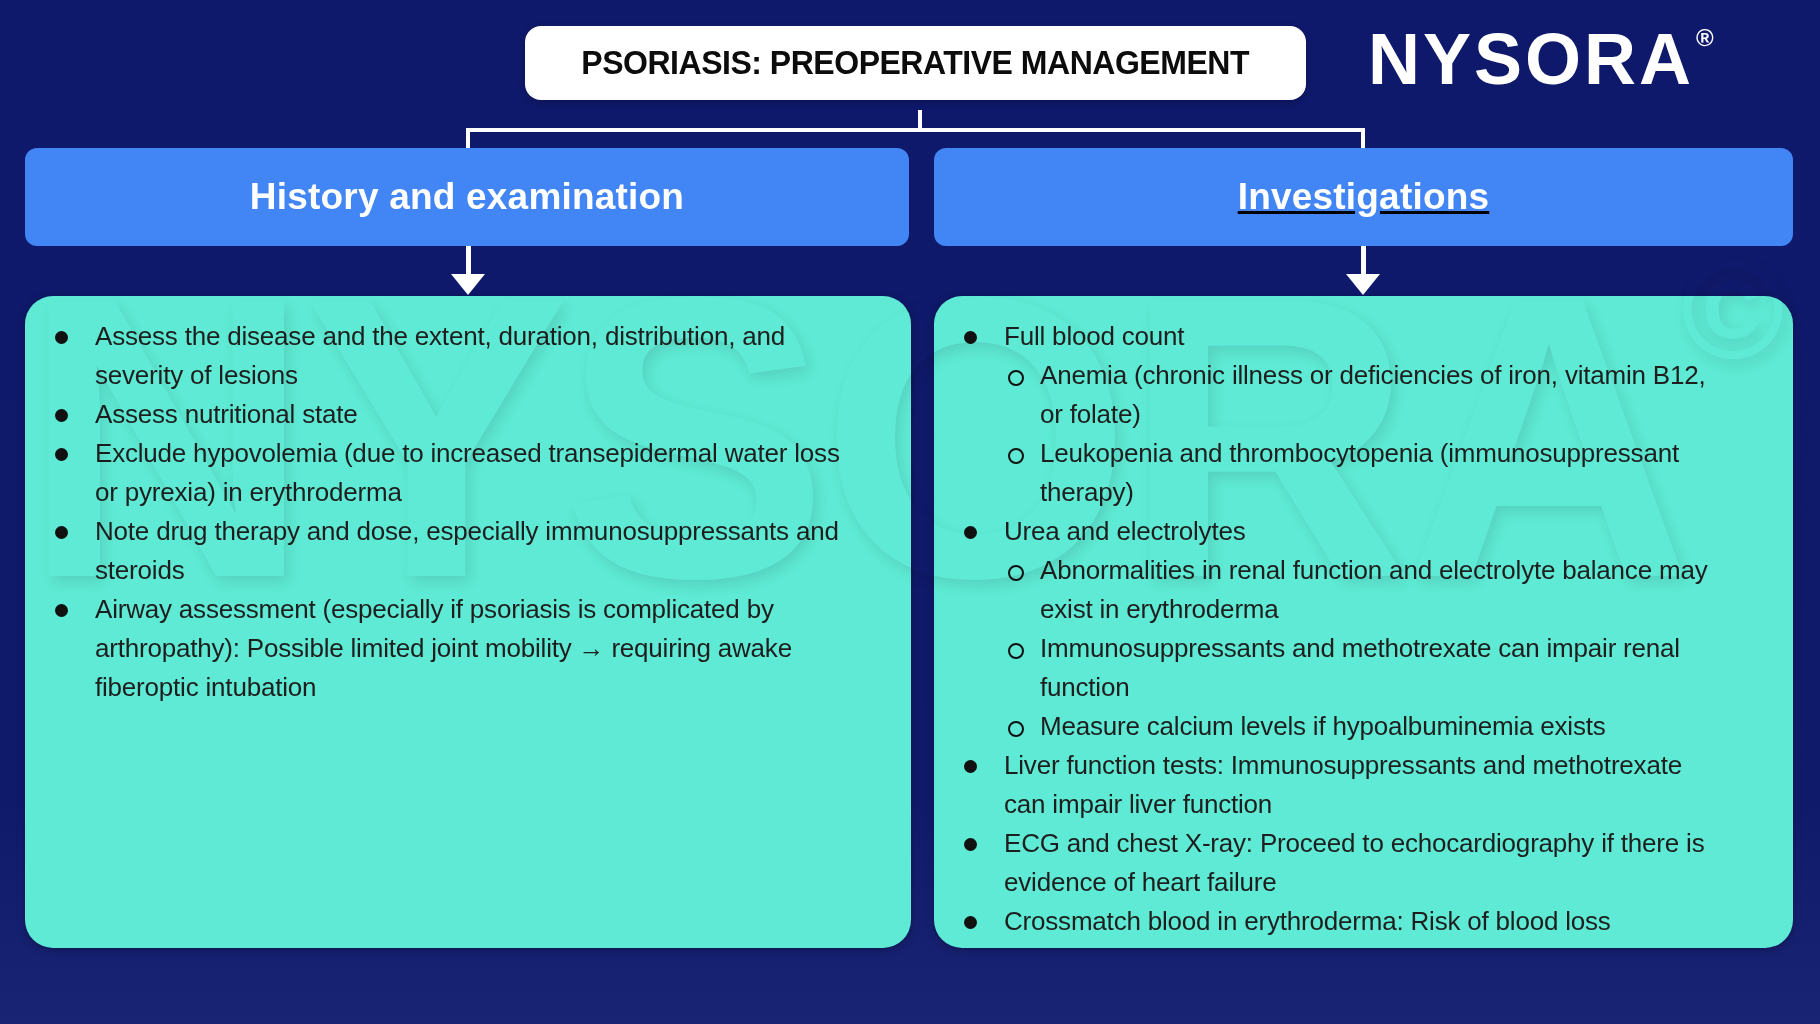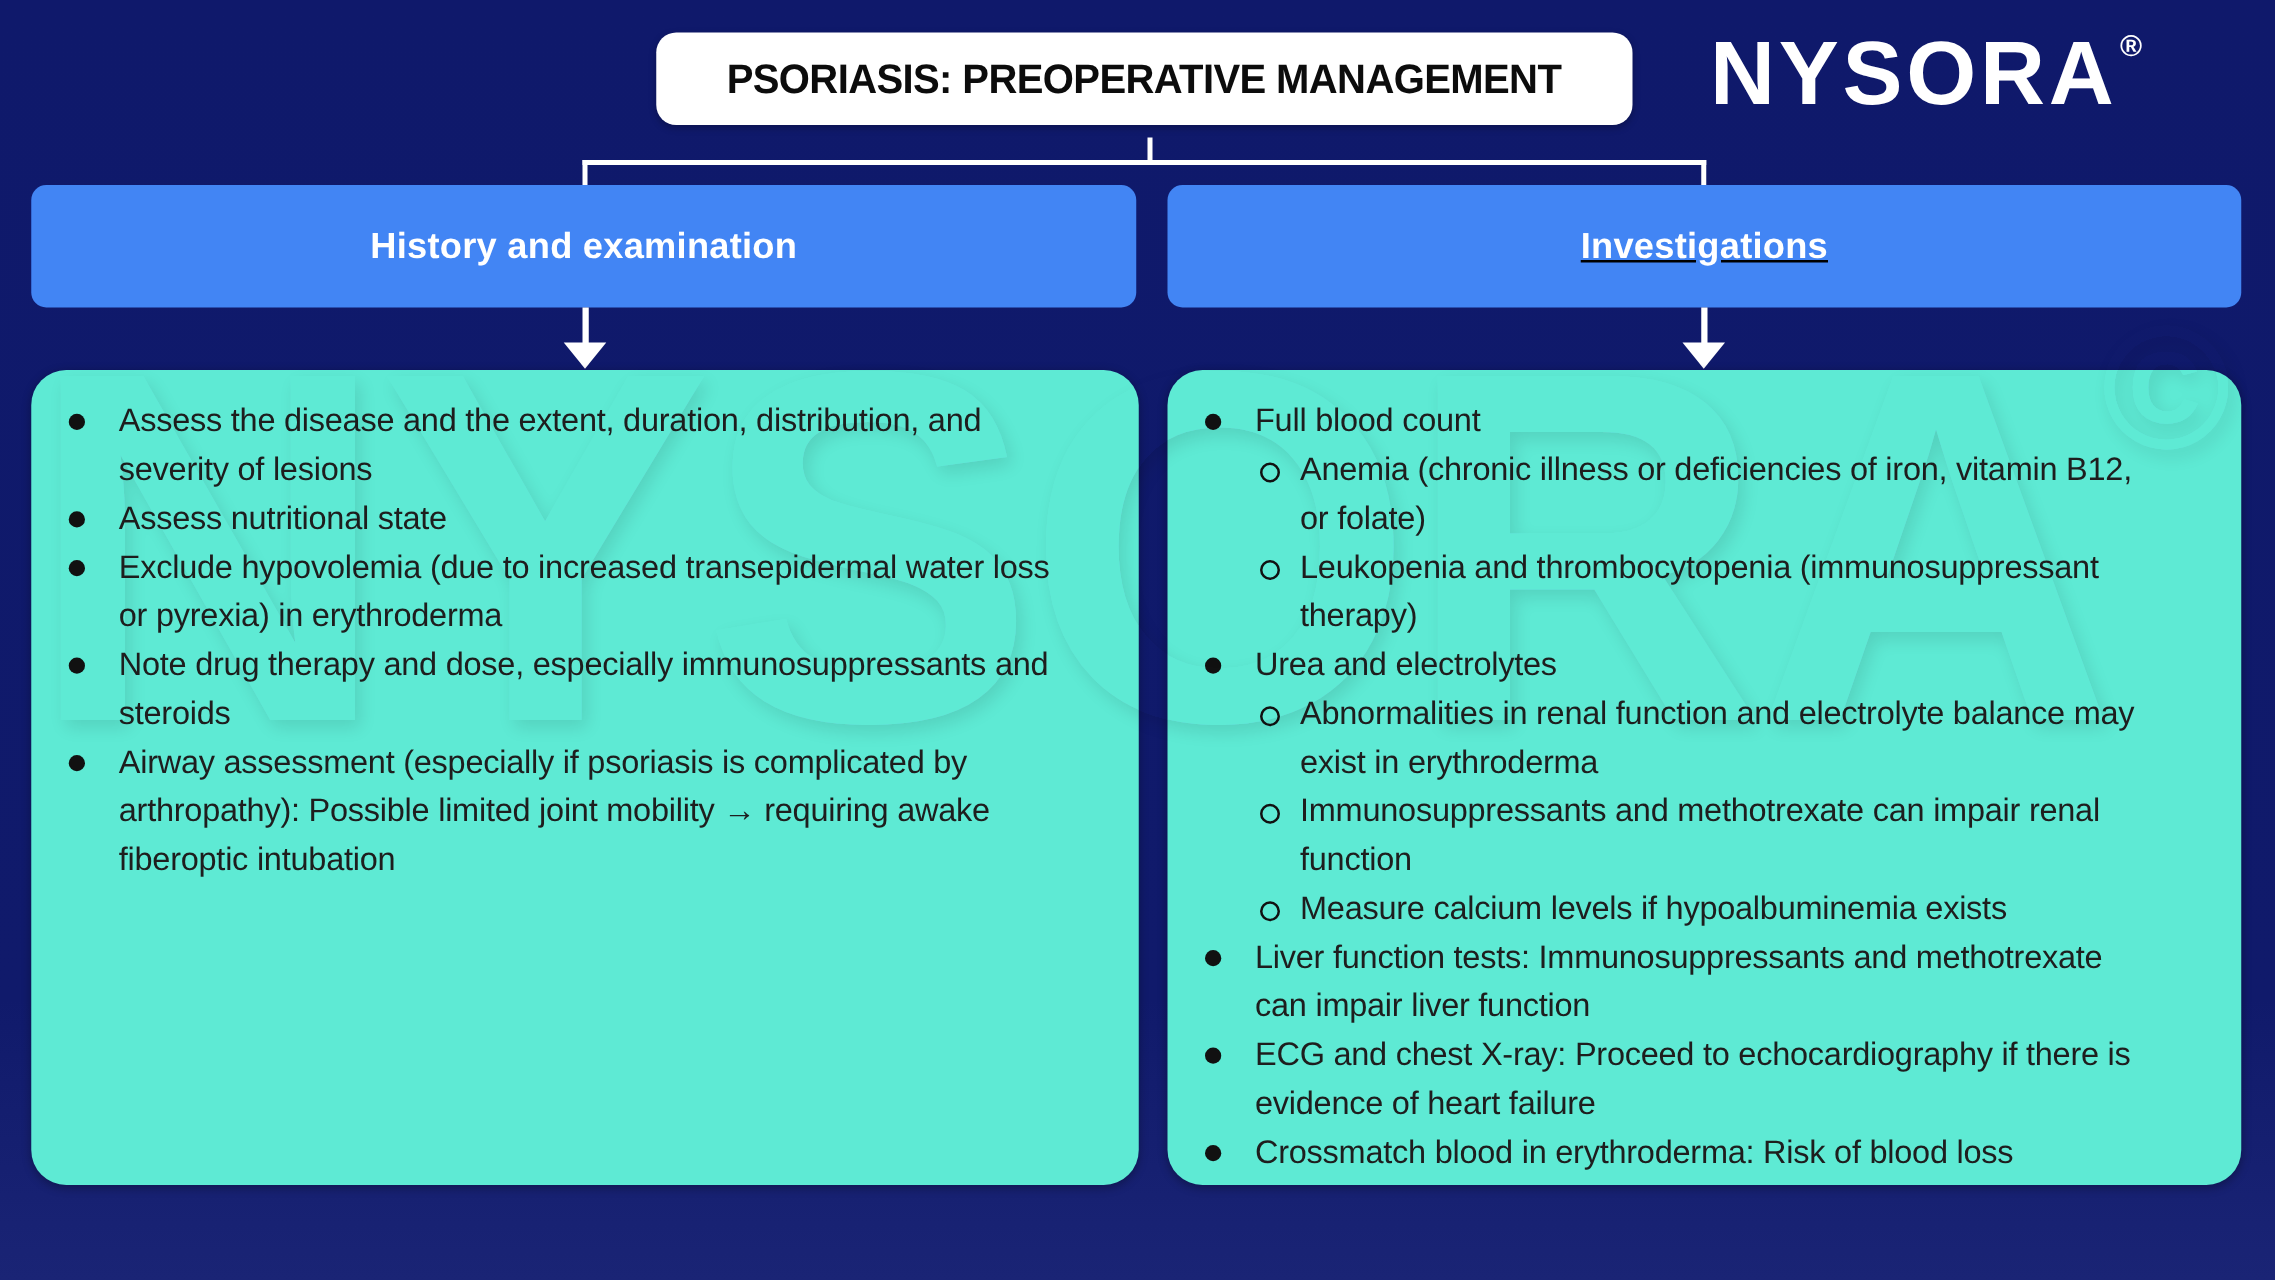--- a/index.html
+++ b/index.html
@@ -28,21 +28,21 @@
   .logo .logo-reg{font-size:24px;font-weight:bold;position:relative;top:-38px;left:2px;}
 
   
   .conn{background:#ffffff;z-index:1;}
 
   
   .hdr{
     height:98px;background:#4285f4;border-radius:12px;z-index:2;
     display:flex;align-items:center;justify-content:center;
   }
-  .hdr span{font-size:29px;font-weight:bold;color:#ffffff;letter-spacing:0.2px;}
+  .hdr span{font-size:37px;font-weight:bold;color:#ffffff;letter-spacing:0.2px;}
   .hdr-left{left:25px;top:148px;width:884px;}
   .hdr-right{left:934px;top:148px;width:859px;text-decoration:underline;}
 
   
   .arrow-line{width:5px;background:#ffffff;z-index:2;}
   .arrow-head{
     width:0;height:0;border-left:17px solid transparent;border-right:17px solid transparent;
     border-top:21px solid #ffffff;z-index:2;
   }
 

